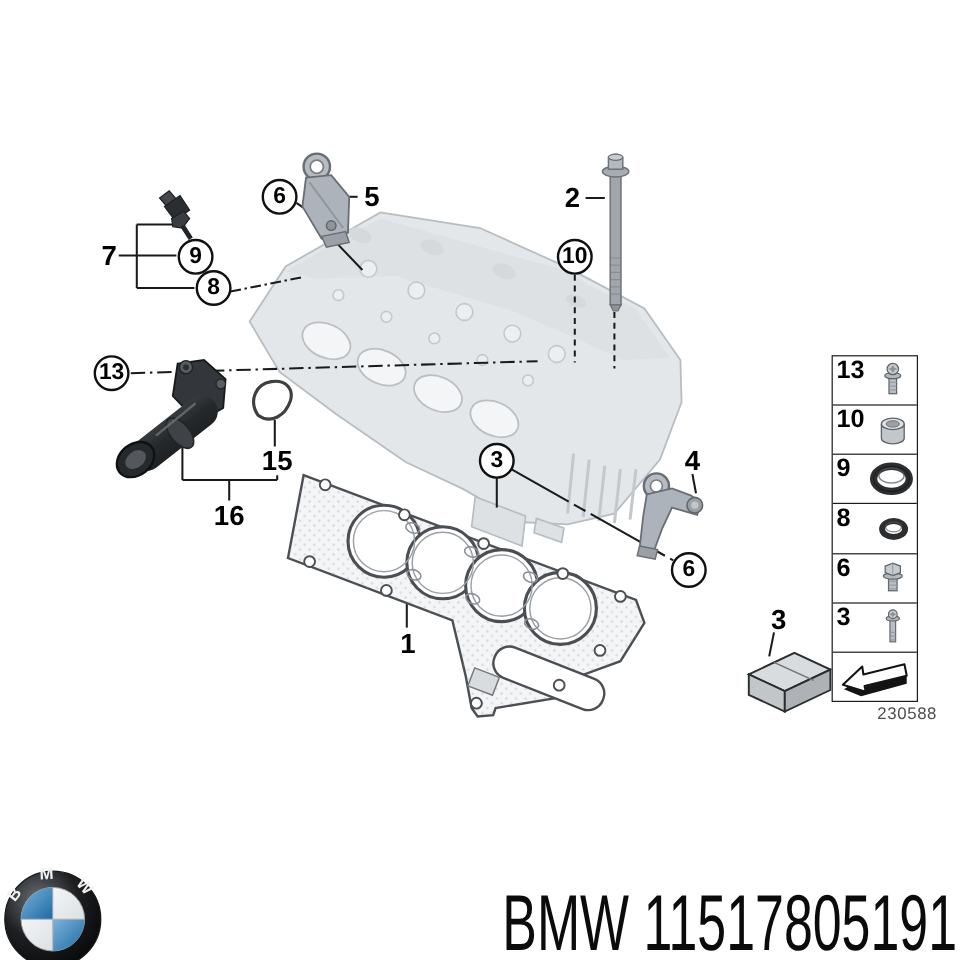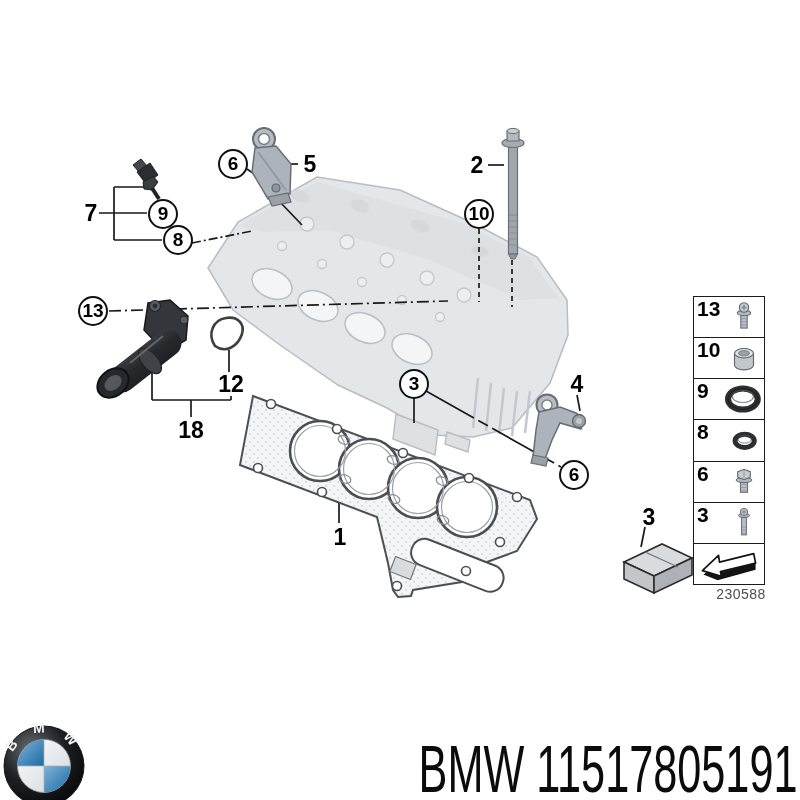--- a/index.html
+++ b/index.html
@@ -14,21 +14,21 @@
   
   .lb{position:absolute;transform:translate(-50%,-50%);font-weight:700;font-size:23px;color:#000;z-index:6;white-space:nowrap;}
   
   .legend{position:absolute;left:693px;top:296px;width:72px;height:289px;border:1.6px solid #1b1b1b;
           background:#fff;box-sizing:border-box;display:flex;flex-direction:column;z-index:5;}
   .legend .row{position:relative;flex:1 1 0;border-top:1.4px solid #1b1b1b;}
   .legend .row:first-child{border-top:none;}
   .legend .num{position:absolute;left:3px;top:0px;font-weight:700;font-size:21px;color:#000;}
   .legend .ic{position:absolute;right:1px;top:50%;transform:translateY(-50%);}
   .legend .ic-full{position:absolute;left:50%;top:50%;transform:translate(-50%,-50%);}
-  .dn{position:absolute;left:705px;top:586px;width:72px;text-align:center;font-size:14px;
+  .dn{position:absolute;left:720px;top:586px;width:72px;text-align:center;font-size:14px;
       color:#4e4e4e;letter-spacing:.5px;z-index:5;}
   
   .pn{position:absolute;right:3px;top:736px;font-size:66px;line-height:1.0;color:#0b0b0b;
       white-space:nowrap;transform:scaleX(0.655);transform-origin:100% 50%;z-index:6;}
   .logo{position:absolute;left:2px;top:720px;z-index:6;}
 </style>
 </head>
 <body>
 
 <div id="screen">
@@ -207,22 +207,22 @@
   <div class="co" style="left:163px;top:214px">9</div>
   <div class="co" style="left:178px;top:240px">8</div>
   <div class="co" style="left:93px;top:311px">13</div>
   <div class="co" style="left:479px;top:214px">10</div>
   <div class="co" style="left:414px;top:384px">3</div>
   <div class="co" style="left:574px;top:475px">6</div>
 
   <div class="lb" style="left:91px;top:213px">7</div>
   <div class="lb" style="left:310px;top:164px">5</div>
   <div class="lb" style="left:477px;top:165px">2</div>
-  <div class="lb" style="left:231px;top:384px">12</div>
-  <div class="lb" style="left:191px;top:430px">18</div>
+  <div class="lb" style="left:231px;top:384px">15</div>
+  <div class="lb" style="left:191px;top:430px">16</div>
   <div class="lb" style="left:340px;top:537px">1</div>
   <div class="lb" style="left:577px;top:384px">4</div>
   <div class="lb" style="left:649px;top:517px">3</div>
 
   <div class="legend">
     <div class="row">
       <span class="num">13</span>
       <svg class="ic" width="38" height="38" viewBox="0 0 48 40">
         <rect x="20" y="16" width="8" height="18" fill="#b9bfc5" stroke="#5e646a" stroke-width="1.3"></rect>
         <g stroke="#8d9399" stroke-width="1">

